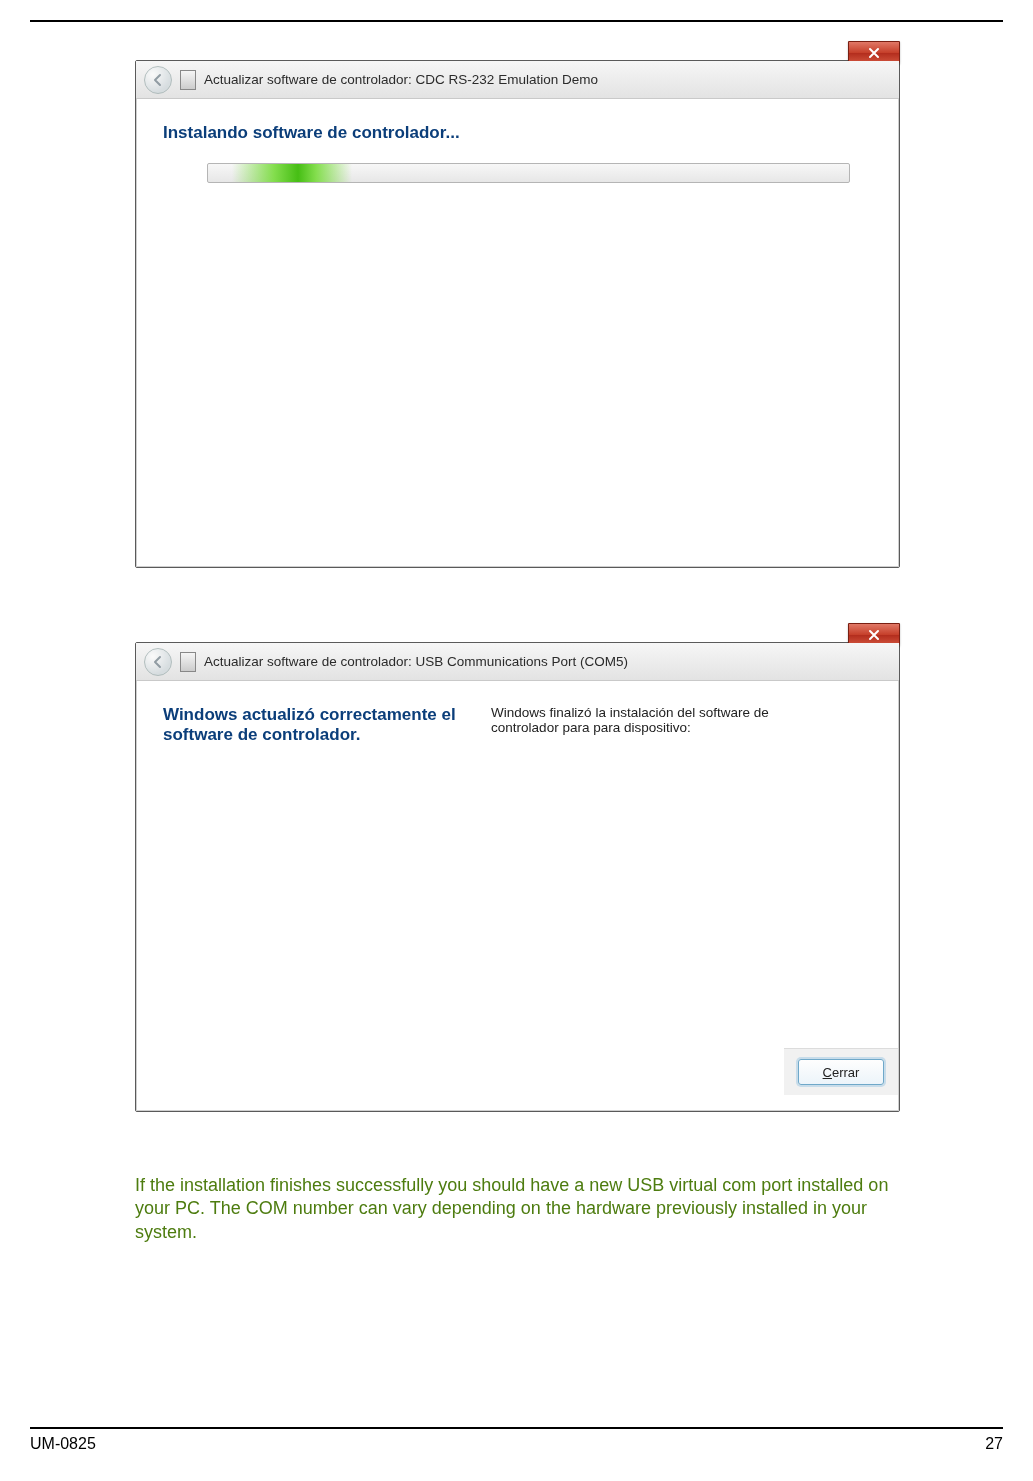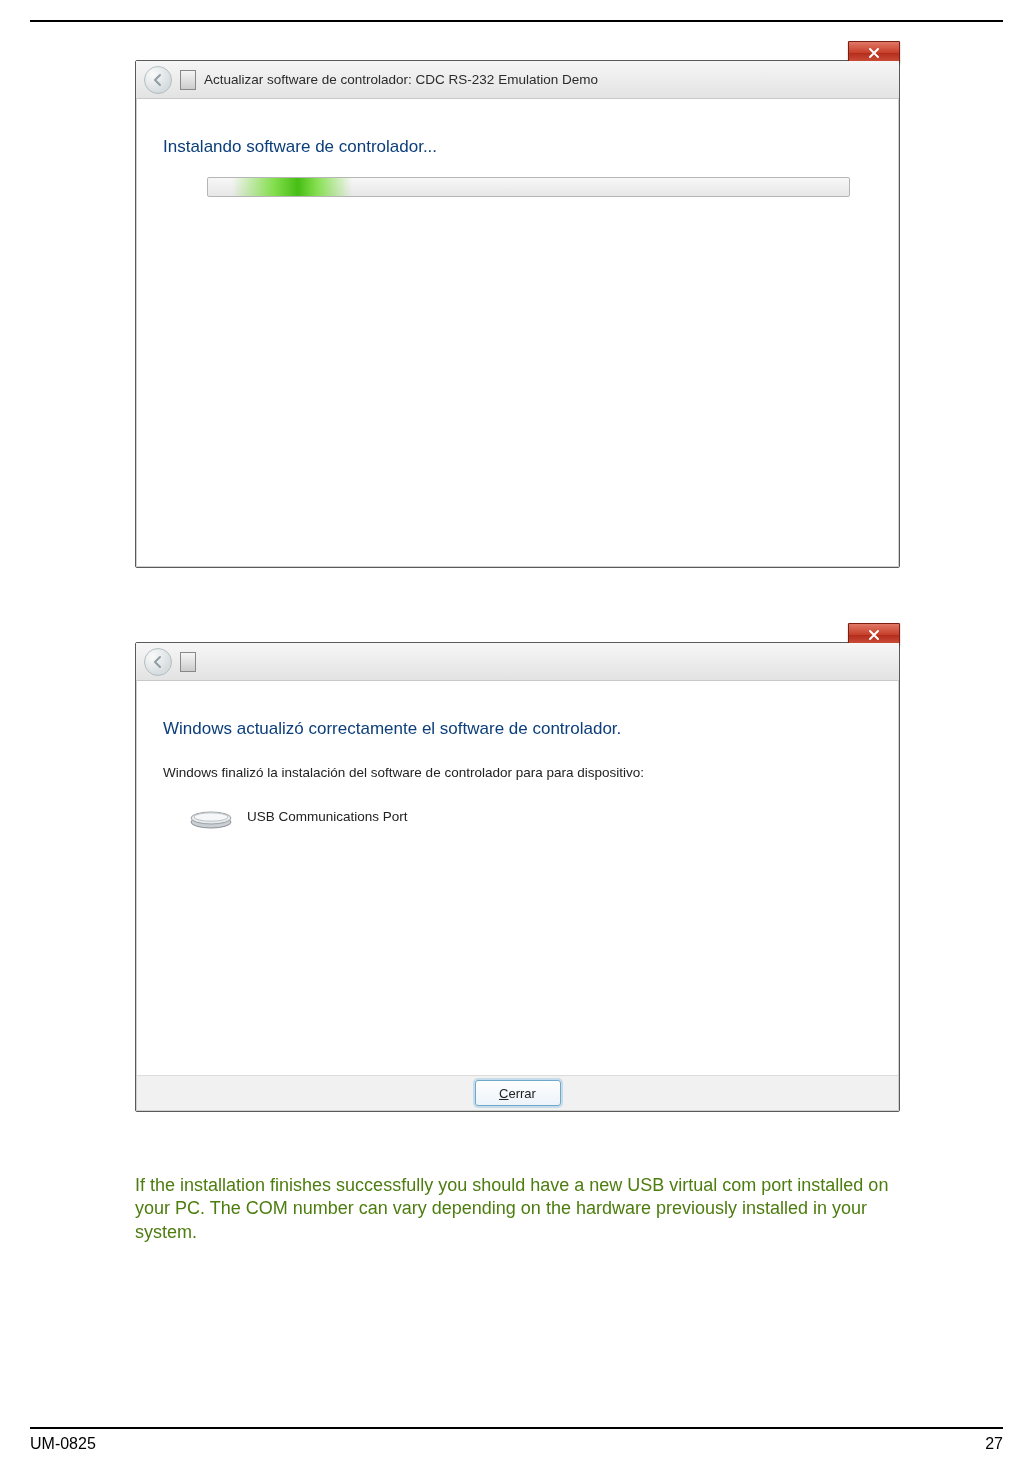--- a/index.html
+++ b/index.html
@@ -85,22 +85,22 @@
   .win-body {
     background: #fff;
     border: 1px solid #cfcfcf;
     border-top: none;
     min-height: 380px;
     padding: 18px 26px 14px 26px;
   }
   .heading-blue {
     color: #0b3e7a;
     font-size: 17px;
-    font-weight: 400;
-    margin: 20px 0 20px 0;
+    font-weight: 700;
+    margin: 6px 0 20px 0;
   }
   .progress-wrap {
     margin: 8px 22px 0 44px;
     height: 20px;
     border: 1px solid #b5b5b5;
     border-radius: 2px;
     background: linear-gradient(#f7f7f7,#e7e7e7);
     position: relative;
     overflow: hidden;
   }
@@ -110,21 +110,21 @@
     top: 0; bottom: 0;
     width: 120px;
     background: linear-gradient(90deg,
       rgba(120,220,60,0) 0%,
       rgba(120,220,60,0.9) 35%,
       rgba(70,190,20,1) 55%,
       rgba(120,220,60,0.9) 70%,
       rgba(120,220,60,0) 100%);
   }
   .win1 .win-body { min-height: 468px; }
-  .win2 .win-body { min-height: 430px; padding-bottom: 0; display: flex; flex-direction: column;}
+  .win2 .win-body { min-height: 430px; padding-bottom: 0; display: flex; flex-direction: row;}
   .body-text {
     font-size: 13.5px;
     color: #222;
     margin: 6px 0 18px 0;
   }
   .device-row {
     display: flex;
     align-items: center;
     gap: 14px;
     margin: 4px 0 0 26px;
@@ -132,24 +132,24 @@
   .device-icon {
     width: 44px; height: 28px;
   }
   .device-label {
     font-size: 13.5px;
     color: #222;
   }
   .btn-row {
     border-top: 1px solid #dcdcdc;
     background: #f1f1f1;
-    padding: 4px 14px;
+    padding: 10px 14px;
     display: flex;
     justify-content: center;
-    margin: auto -26px 0 -26px;
+    margin: auto -26px 15px -26px;
   }
   .btn {
     min-width: 86px;
     height: 26px;
     border: 1px solid #6fa8c9;
     background: linear-gradient(#fefefe,#ecf4fa);
     border-radius: 3px;
     font-size: 13px;
     color: #222;
     display: flex;
@@ -226,32 +226,25 @@
             <path d="M2 2 L10 10 M10 2 L2 10" stroke="#fff" stroke-width="2" stroke-linecap="round"></path>
           </svg>
         </div>
         <div class="titlebar">
           <div class="back-btn">
             <svg viewBox="0 0 14 14">
               <path d="M9 2 L4 7 L9 12" fill="none" stroke="#6b7b85" stroke-width="2" stroke-linecap="round" stroke-linejoin="round"></path>
             </svg>
           </div>
           <div class="title-icon"></div>
+          <div class="title-text">Actualizar software de controlador: USB Communications Port (COM5)</div>
         </div>
         <div class="win-body">
           <div class="heading-blue">Windows actualizó correctamente el software de controlador.</div>
           <div class="body-text">Windows finalizó la instalación del software de controlador para para dispositivo:</div>
-          <div class="device-row">
-            <svg class="device-icon" viewBox="0 0 44 28">
-              <ellipse cx="22" cy="20" rx="20" ry="6" fill="#c9cfd3" stroke="#8a9096"></ellipse>
-              <ellipse cx="22" cy="16" rx="20" ry="6" fill="#e7ebee" stroke="#9aa0a5"></ellipse>
-              <ellipse cx="22" cy="15" rx="17" ry="4.2" fill="#f5f7f8" stroke="#bcc2c6"></ellipse>
-            </svg>
-            <div class="device-label">USB Communications Port</div>
-          </div>
           <div style="flex:1"></div>
           <div class="btn-row">
             <div class="btn">
               <span><u>C</u><span>errar</span></span>
             </div>
           </div>
         </div>
       </div>
     </div>
 

